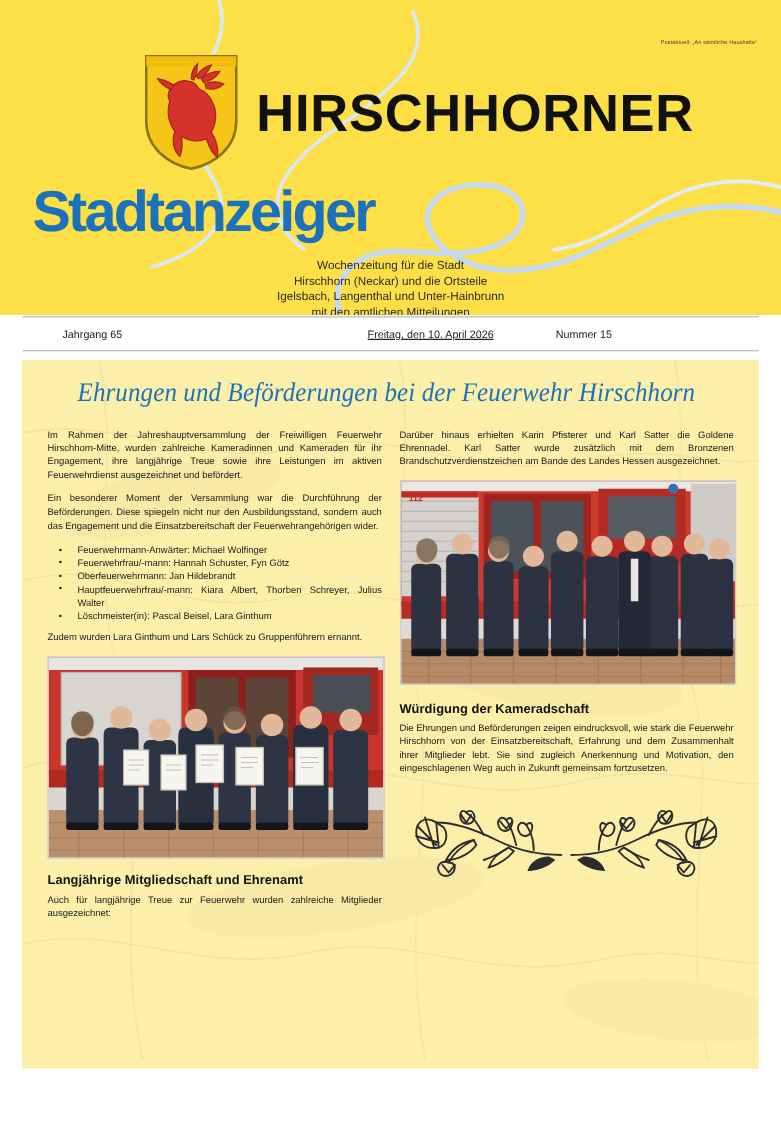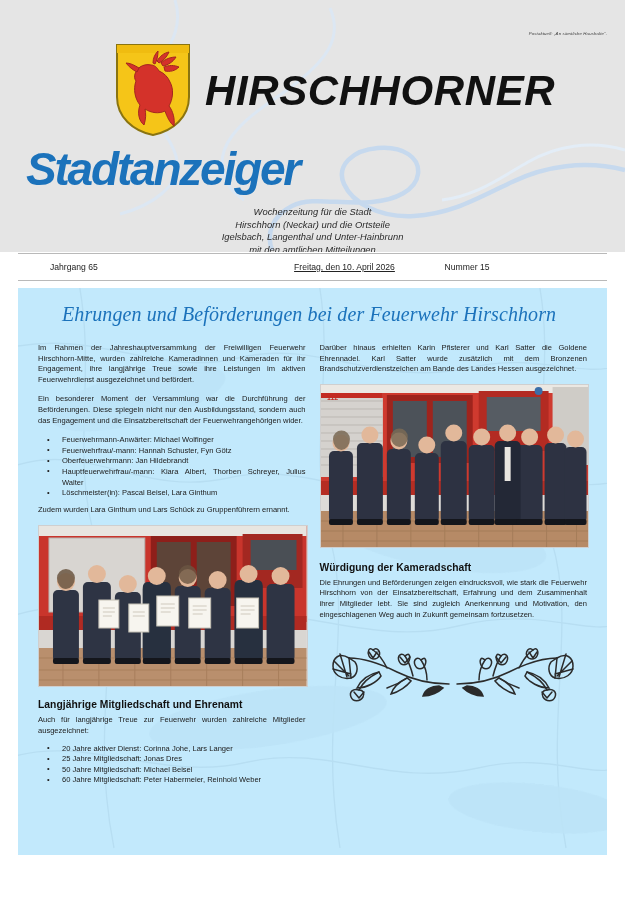--- a/index.html
+++ b/index.html
@@ -5,21 +5,21 @@
   html,body{margin:0;padding:0;}
   body{
     width:625px;height:897px;overflow:hidden;
     background:#ffffff;
     font-family:"Liberation Sans",sans-serif;
     -webkit-font-smoothing:antialiased;
   }
   .page{position:relative;width:625px;height:897px;background:#fff;}
 
   
-  .masthead{position:relative;height:252px;overflow:hidden;background:#e5e5e5;font-style:italic;}
+  .masthead{position:relative;height:252px;overflow:hidden;background:#fde047;}
   .river{position:absolute;inset:0;z-index:0;pointer-events:none;}
   .postaktuell{
     position:absolute;right:18px;top:31px;z-index:5;
     font-size:4.3px;letter-spacing:.15px;color:#3b3b3b;white-space:nowrap;
   }
   .crest{position:absolute;left:113px;top:41px;width:80px;height:97px;z-index:3;}
   .title-hirschhorner{
     position:absolute;left:205px;top:70px;z-index:3;
     font-family:"Liberation Sans",sans-serif;
     font-weight:700;font-size:42px;letter-spacing:.6px;color:#111;line-height:1;
@@ -41,21 +41,21 @@
     border-top:1px solid #b9b9b9;border-bottom:1px solid #b9b9b9;
     display:flex;align-items:center;font-size:8.6px;color:#232323;
   }
   .infobar .left{flex:0 0 33%;text-align:left;margin-left:32px;}
   .infobar .center{flex:0 0 34%;text-align:center;text-decoration:underline;}
   .infobar .right{flex:0 0 33%;text-align:left;}
 
   
   .panel{
     position:absolute;left:18px;top:288px;width:589px;height:567px;
-    background:#7dd3fc;overflow:hidden;
+    background:#fde047;overflow:hidden;
   }
   .marble{position:absolute;inset:0;z-index:0;pointer-events:none;opacity:.55;}
   .panel-inner{position:relative;z-index:2;padding:14px 20px 0 20px;}
 
   .headline{
     font-family:"Liberation Serif",serif;
     font-size:21.5px;font-weight:400;font-style:italic;
     color:#1b72bb;letter-spacing:.1px;white-space:nowrap;
     margin:0 0 16px 24px;
     transform:scaleX(.93);transform-origin:left center;
@@ -261,26 +261,20 @@
                 <rect x="196" y="132" width="28" height="6" rx="2"></rect>
                 <rect x="228" y="132" width="28" height="6" rx="2"></rect>
               </g>
             </g>
           </svg>
 
           <h2 class="subhead">Langjährige Mitgliedschaft und Ehrenamt</h2>
 
           <p class="body tight">Auch für langjährige Treue zur Feuerwehr wurden zahlreiche Mitglieder ausgezeichnet:</p>
 
-          <ul class="bullets">
-            <li>20 Jahre aktiver Dienst: Corinna Johe, Lars Langer</li>
-            <li>25 Jahre Mitgliedschaft: Jonas Dres</li>
-            <li>50 Jahre Mitgliedschaft: Michael Beisel</li>
-            <li>60 Jahre Mitgliedschaft: Peter Habermeier, Reinhold Weber</li>
-          </ul>
         </div>
 
         <div class="col">
 
           <p class="body">Darüber hinaus erhielten Karin Pfisterer und Karl Satter die Goldene Ehrennadel. Karl Satter wurde zusätzlich mit dem Bronzenen Brandschutzverdienstzeichen am Bande des Landes Hessen ausgezeichnet.</p>
 
           <svg class="photo photo-right" viewBox="0 0 268 162" preserveAspectRatio="none">
             <rect width="268" height="162" fill="#dedbd7"></rect>
             <rect x="0" y="0" width="268" height="100" fill="#cf3a2f"></rect>
             <rect x="0" y="0" width="268" height="8" fill="#ebe8e3"></rect>

